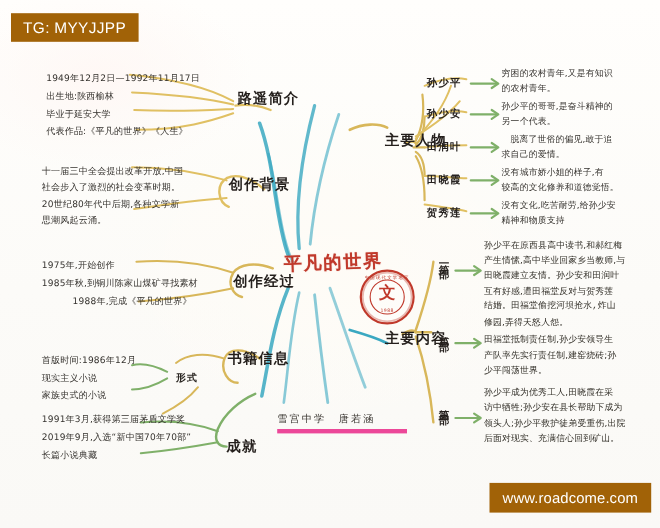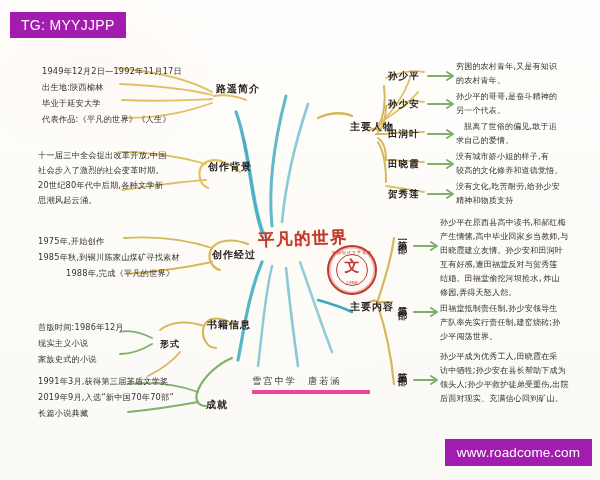--- a/index.html
+++ b/index.html
@@ -17,21 +17,21 @@
        linear-gradient(180deg,#fffefc 0%,#fcfbf8 55%,#faf9f6 100%);
      pointer-events:none;}
 
   svg.wires{position:absolute;left:0;top:0;width:600px;height:480px;}
 
   
   .hw{position:absolute;color:#2e2b28;white-space:pre;line-height:1.32;
       font-family:"DejaVu Sans","Liberation Sans",sans-serif;
       letter-spacing:.2px;}
   .hw.blk{font-size:8.2px;color:#35322e;}
-  .hw.node{font-size:10px;color:#241f1c;font-weight:600;letter-spacing:1px;}
+  .hw.node{font-size:13px;color:#241f1c;font-weight:600;letter-spacing:1px;}
   .hw.sub{font-size:9px;color:#2a2622;font-weight:600;letter-spacing:1px;}
   .hw.name{font-size:9.4px;color:#262220;font-weight:600;letter-spacing:1.2px;}
   .hw.desc{font-size:8px;color:#35322e;}
   .hw.body{font-size:8px;color:#333029;}
   .hw.vert{writing-mode:vertical-rl;text-orientation:upright;
            font-size:9.6px;font-weight:600;letter-spacing:2px;color:#241f1c;}
 
   .center-title{position:absolute;left:258px;top:228px;
       font-size:16.5px;font-weight:700;letter-spacing:1.5px;
       color:#c0392b;
@@ -52,21 +52,21 @@
         color:#c0392b;font-size:4.2px;letter-spacing:.4px;}
   .seal .arc{position:absolute;left:0;right:0;top:3px;text-align:center;
         color:#c0392b;font-size:4px;letter-spacing:1.1px;}
 
   
   .sig{position:absolute;left:252px;top:375px;font-size:9.2px;color:#3a3631;
        letter-spacing:2px;padding-bottom:2px;border-bottom:4px solid #ec4899;
        width:118px;}
 
   
-  .chip{position:absolute;background:#a21caf;color:#fff;
+  .chip{position:absolute;background:#a16207;color:#fff;
         font-family:"Liberation Sans",sans-serif;}
   #tg-chip{left:10px;top:12px;padding:5px 11px;font-size:14px;letter-spacing:.3px;}
   #wm-chip{right:8px;bottom:14px;padding:6px 12px;font-size:13.5px;letter-spacing:.1px;}
 </style>
 </head>
 <body>
 
 <div id="canvas">
   <div class="paper-tint"></div>
 

